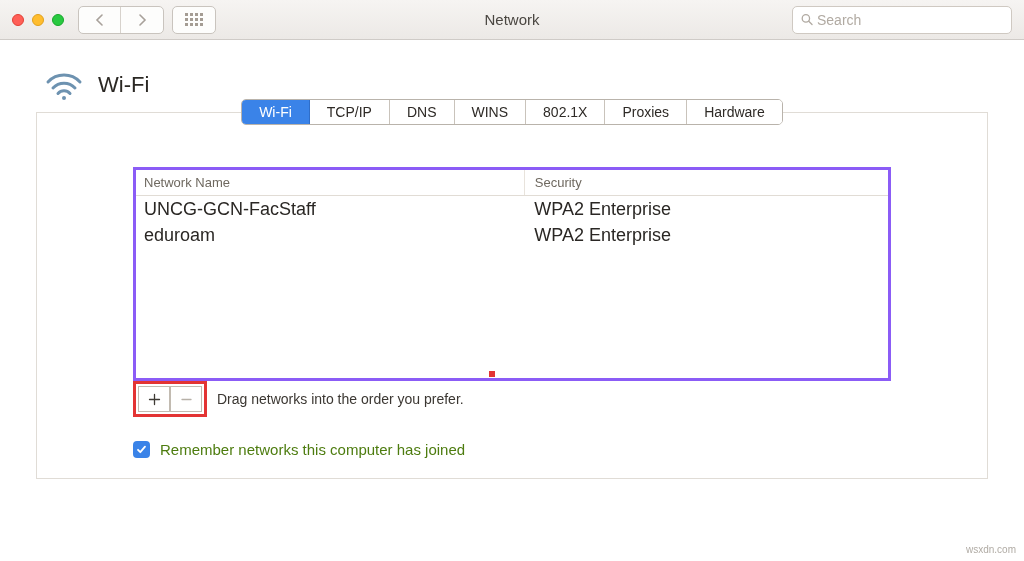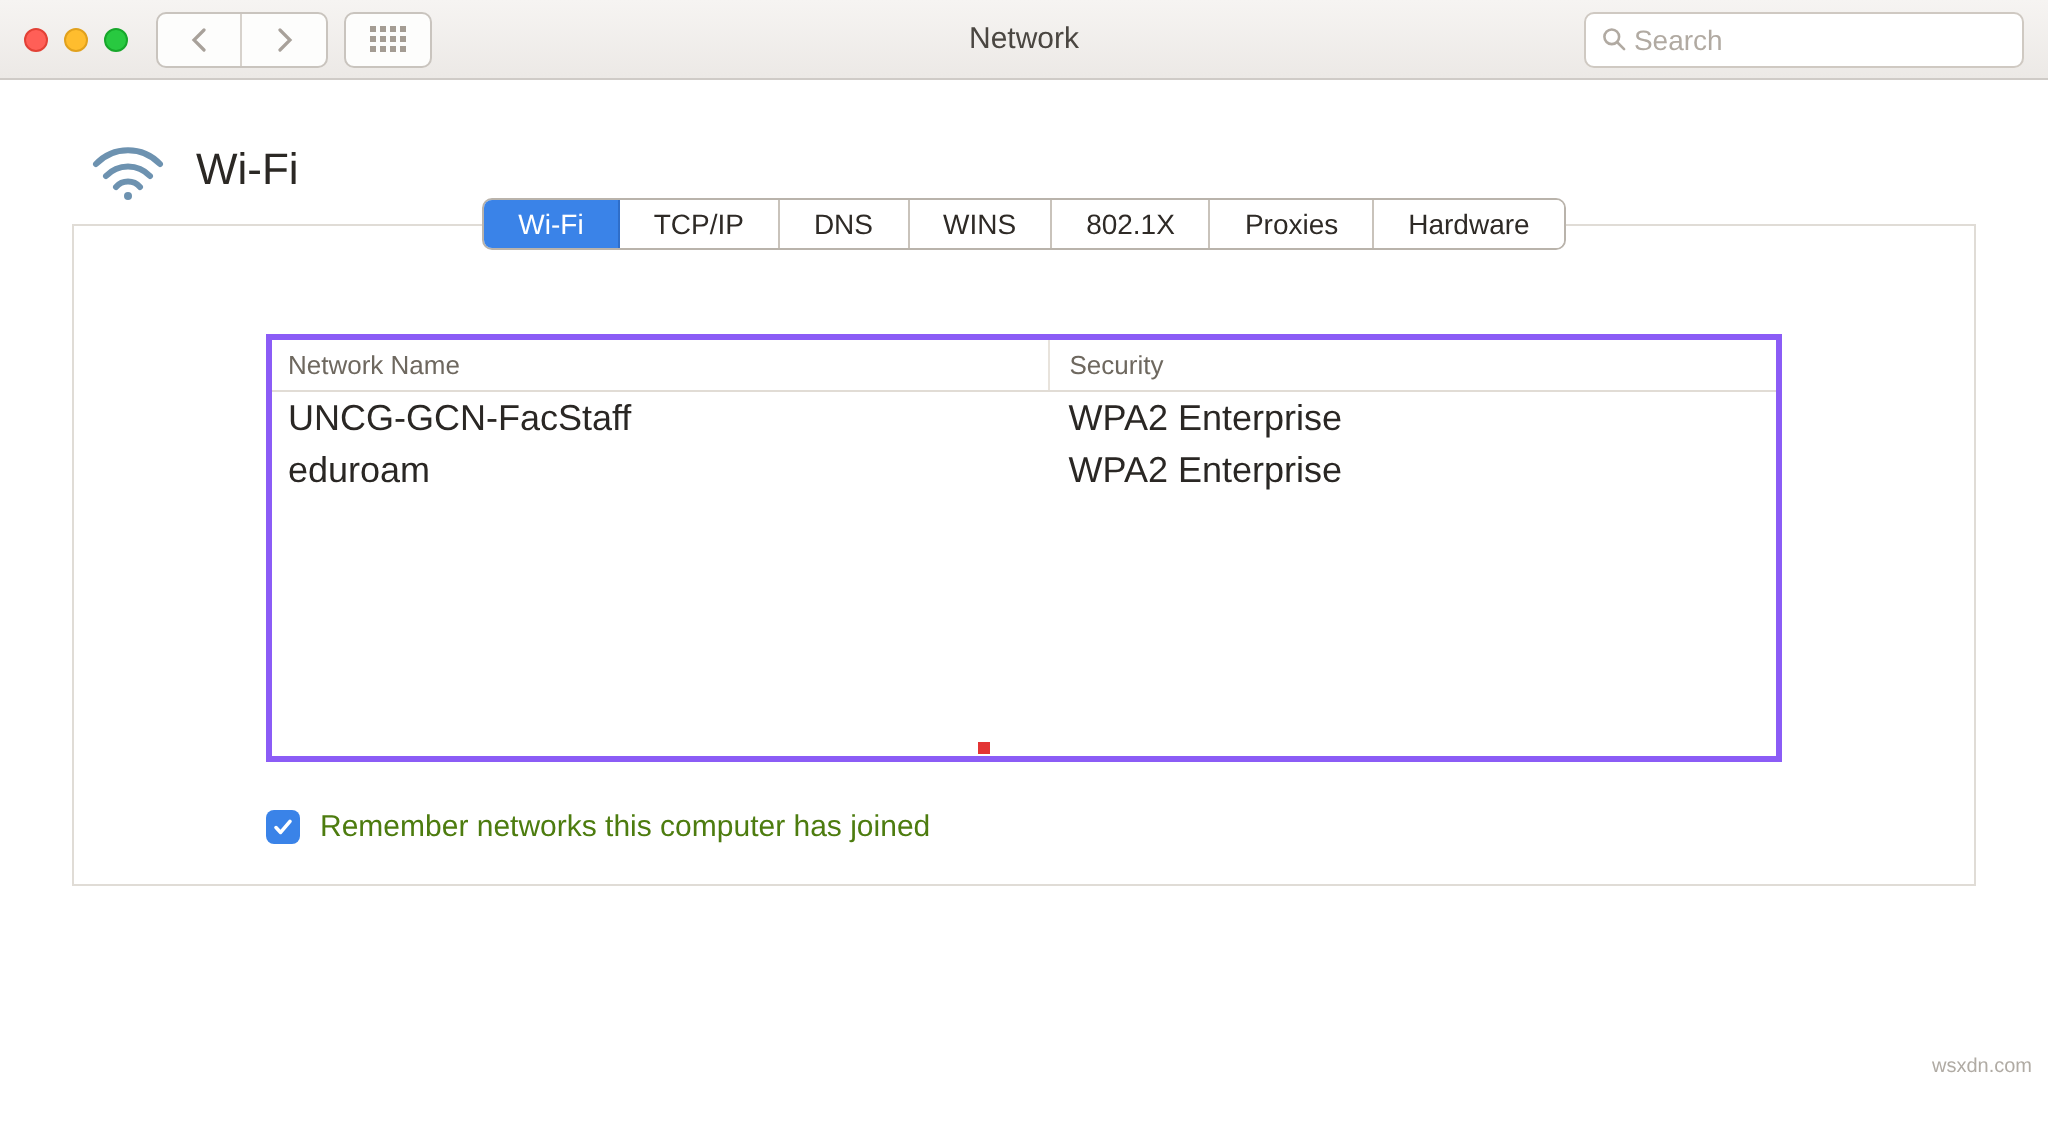--- a/index.html
+++ b/index.html
@@ -221,21 +221,21 @@
     display: flex;
     align-items: center;
     justify-content: center;
     color: #fff;
   }
   .remember-row label { font-size: 15px; color: #4d7c0f; }
   
   .wm {
     position: fixed;
     right: 8px;
-    bottom: 22px;
+    bottom: 6px;
     font-size: 10px;
     color: #b0aba4;
   }
   
   .grid-dots {
     display: grid;
     grid-template-columns: repeat(4, 3px);
     grid-template-rows: repeat(3, 3px);
     gap: 2px;
   }
@@ -332,20 +332,35 @@
           <div class="col-sec">WPA2 Enterprise</div>
         </div>
         <div class="net-row">
           <div class="col-name">eduroam</div>
           <div class="col-sec">WPA2 Enterprise</div>
         </div>
       </div>
     </div>
     <div class="cursor-dot"></div>
 
+    <div class="footer-row">
+      <div class="addremove">
+        <div class="sq">
+          <svg width="13" height="13" viewBox="0 0 13 13">
+              <path d="M6.5 1.5 V11.5 M1.5 6.5 H11.5" stroke="#3e3a34" stroke-width="1.3" stroke-linecap="round"></path>
+            </svg>
+        </div>
+        <div class="sq minus">
+          <svg width="13" height="13" viewBox="0 0 13 13">
+              <path d="M2 6.5 H11" stroke="#b7b1a8" stroke-width="1.3" stroke-linecap="round"></path>
+            </svg>
+        </div>
+      </div>
+      <div class="hint">Drag networks into the order you prefer.</div>
+    </div>
 
     <div class="remember-row">
       <div class="cbx">
         <svg width="11" height="11" viewBox="0 0 11 11">
             <path d="M2 5.8 L4.3 8.2 L9 2.7" stroke="#fff" stroke-width="1.8" fill="none" stroke-linecap="round" stroke-linejoin="round"></path>
           </svg>
       </div>
       <label>Remember networks this computer has joined</label>
     </div>
 

